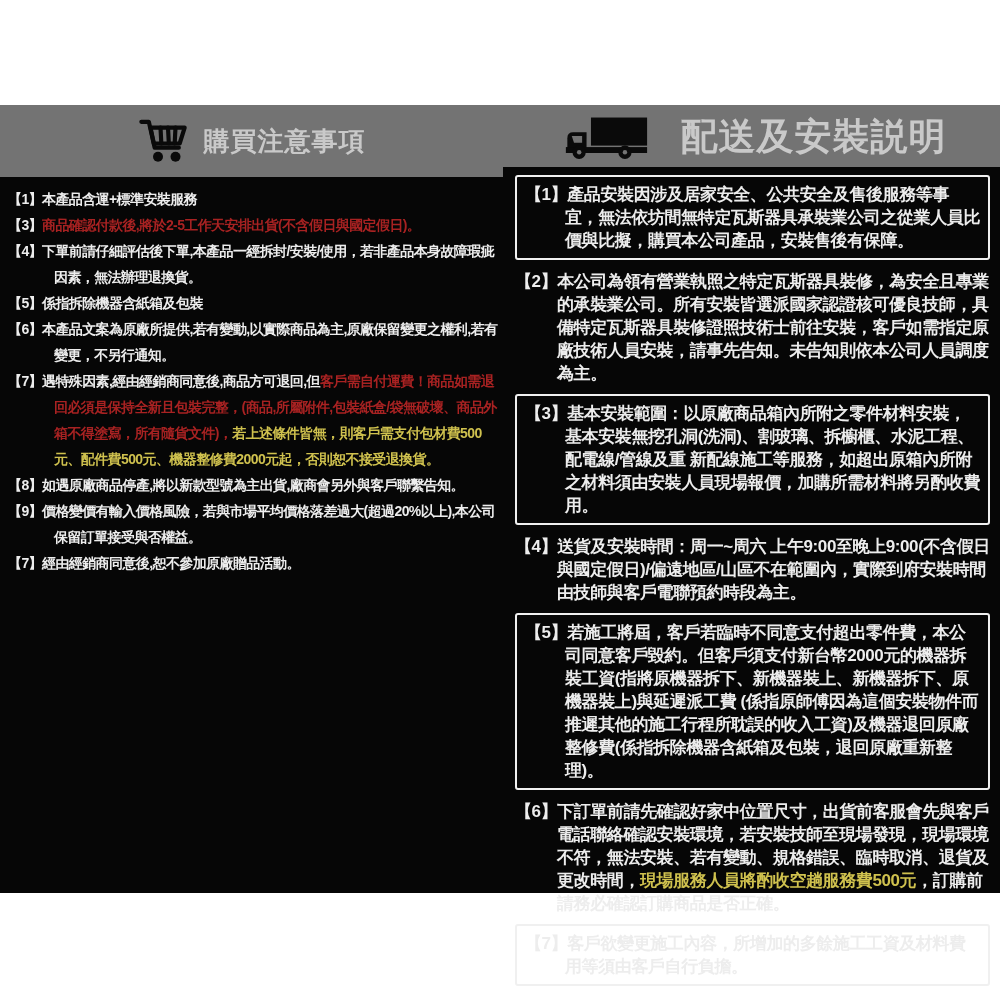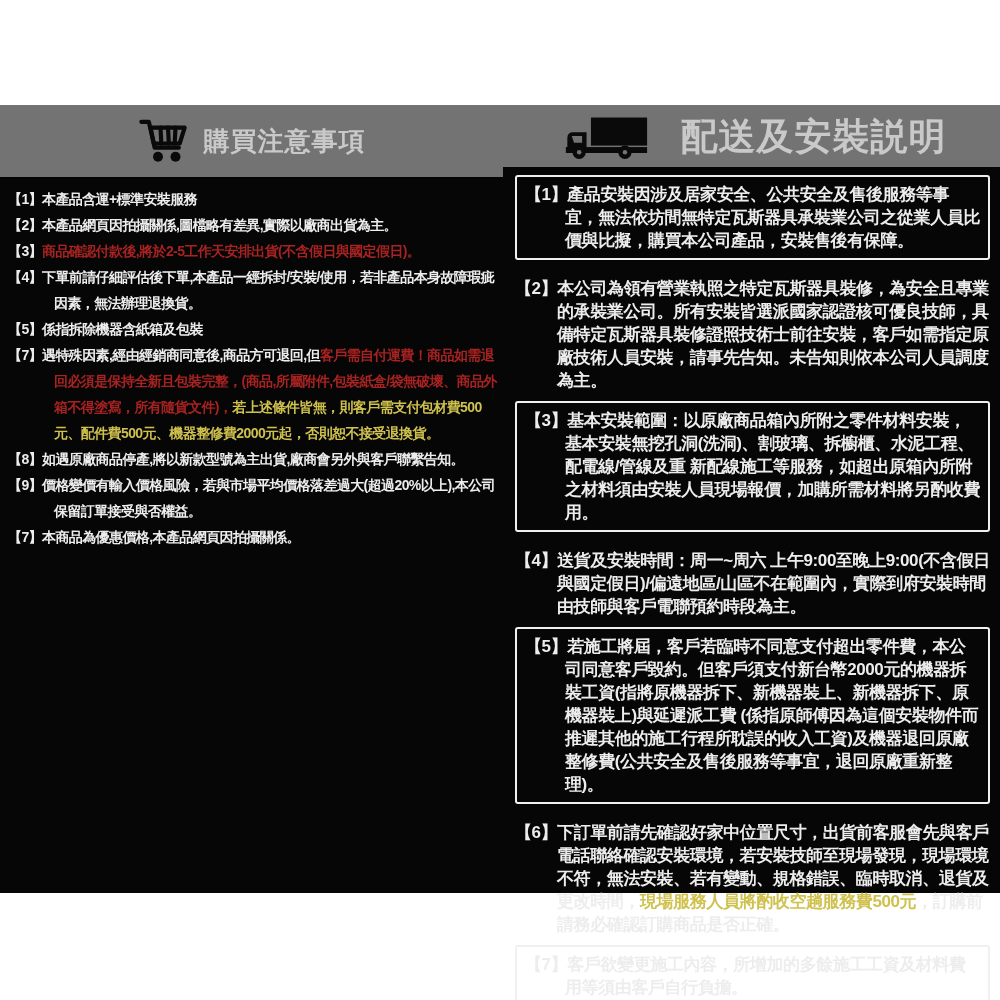--- a/index.html
+++ b/index.html
@@ -32,21 +32,21 @@
     letter-spacing:-0.6px;color:var(--white,#ededed);
   }
   .right-items{
     padding:8px 8px 0 12px;font-size:17px;line-height:23px;
     letter-spacing:-0.4px;color:var(--white,#ededed);
   }
   .item{padding-left:46px;text-indent:-46px;margin:0;}
   .right-items .item{padding-left:42px;text-indent:-42px;margin:0 0 9px 0;}
   .right-items .item.boxed{
     border:2px solid var(--box_border,#f0f0f0);border-radius:3px;
-    padding:6px 8px 6px 48px;text-indent:-40px;margin:0 2px 17px 0;
+    padding:6px 8px 6px 48px;text-indent:-40px;margin:0 2px 10px 0;
   }
   .num{color:var(--white,#ededed);}
   .seg.white{color:var(--white,#ededed);}
   .seg.red{color:var(--red,#a82222);}
   .seg.yellow{color:var(--yellow,#cfc14e);}
 </style>
 </head>
 <body>
 
 <div class="page">
@@ -62,28 +62,28 @@
             <line x1="36" y1="14" x2="37" y2="33"></line>
             <line x1="45" y1="14" x2="44" y2="33"></line>
           </g>
           <circle cx="24" cy="49" r="6" fill="#0a0a0a"></circle>
           <circle cx="45" cy="49" r="6" fill="#0a0a0a"></circle>
         </svg>
         <h1>購買注意事項</h1>
       </div>
       <div class="items left-items" id="left-items">
           <div class="item"><span class="num">【1】</span><span class="seg white">本產品含運+標準安裝服務</span></div>
-          <div class="item"><span class="num">【2】</span><span class="seg white">本產品網頁因拍攝關係,圖檔略有差異,實際以廠商出貨為主。</span></div>
           <div class="item"><span class="num">【3】</span><span class="seg red">商品確認付款後,將於2-5工作天安排出貨(不含假日與國定假日)。</span></div>
           <div class="item"><span class="num">【4】</span><span class="seg white">下單前請仔細評估後下單,本產品一經拆封/安裝/使用，若非產品本身故障瑕疵因素，無法辦理退換貨。</span></div>
           <div class="item"><span class="num">【5】</span><span class="seg white">係指拆除機器含紙箱及包裝</span></div>
+          <div class="item"><span class="num">【6】</span><span class="seg white">本產品文案為原廠所提供,若有變動,以實際商品為主,原廠保留變更之權利,若有變更，不另行通知。</span></div>
           <div class="item"><span class="num">【7】</span><span class="seg white">遇特殊因素,經由經銷商同意後,商品方可退回,但</span><span class="seg red">客戶需自付運費！商品如需退回必須是保持全新且包裝完整，(商品,所屬附件,包裝紙盒/袋無破壞、商品外箱不得塗寫，所有隨貨文件)，</span><span class="seg yellow">若上述條件皆無，則客戶需支付包材費500元、配件費500元、機器整修費2000元起，否則恕不接受退換貨。</span></div>
           <div class="item"><span class="num">【8】</span><span class="seg white">如遇原廠商品停產,將以新款型號為主出貨,廠商會另外與客戶聯繫告知。</span></div>
           <div class="item"><span class="num">【9】</span><span class="seg white">價格變價有輸入價格風險，若與市場平均價格落差過大(超過20%以上),本公司保留訂單接受與否權益。</span></div>
-          <div class="item"><span class="num">【7】</span><span class="seg white">本商品為優惠價格,本產品網頁因拍攝關係。</span></div>
+          <div class="item"><span class="num">【7】</span><span class="seg white">經由經銷商同意後,恕不參加原廠贈品活動。</span></div>
         </div>
     </div>
 
     <div class="panel right">
       <div class="banner">
         <svg class="icon" width="96" height="46" viewBox="0 0 130 62">
           <g fill="#0a0a0a">
             <path d="M14 52 L14 34 Q14 26 22 26 L40 26 L40 52 Z"></path>
             <rect x="46" y="6" width="76" height="38"></rect>
             <rect x="12" y="46" width="110" height="8"></rect>
@@ -94,20 +94,20 @@
           <circle cx="30" cy="53" r="3" fill="#737373"></circle>
           <circle cx="92" cy="53" r="3" fill="#737373"></circle>
         </svg>
         <h1>配送及安裝説明</h1>
       </div>
       <div class="items right-items" id="right-items">
           <div class="item boxed"><span class="num">【1】</span><span class="seg white">產品安裝因涉及居家安全、公共安全及售後服務等事宜，無法依坊間無特定瓦斯器具承裝業公司之從業人員比價與比擬，購買本公司產品，安裝售後有保障。</span></div>
           <div class="item"><span class="num">【2】</span><span class="seg white">本公司為領有營業執照之特定瓦斯器具裝修，為安全且專業的承裝業公司。所有安裝皆選派國家認證核可優良技師，具備特定瓦斯器具裝修證照技術士前往安裝，客戶如需指定原廠技術人員安裝，請事先告知。未告知則依本公司人員調度為主。</span></div>
           <div class="item boxed"><span class="num">【3】</span><span class="seg white">基本安裝範圍：以原廠商品箱內所附之零件材料安裝，基本安裝無挖孔洞(洗洞)、割玻璃、拆櫥櫃、水泥工程、配電線/管線及重 新配線施工等服務，如超出原箱內所附之材料須由安裝人員現場報價，加購所需材料將另酌收費用。</span></div>
           <div class="item"><span class="num">【4】</span><span class="seg white">送貨及安裝時間：周一~周六 上午9:00至晚上9:00(不含假日與國定假日)/偏遠地區/山區不在範圍內，實際到府安裝時間由技師與客戶電聯預約時段為主。</span></div>
-          <div class="item boxed"><span class="num">【5】</span><span class="seg white">若施工將屆，客戶若臨時不同意支付超出零件費，本公司同意客戶毀約。但客戶須支付新台幣2000元的機器拆裝工資(指將原機器拆下、新機器裝上、新機器拆下、原機器裝上)與延遲派工費 (係指原師傅因為這個安裝物件而推遲其他的施工行程所耽誤的收入工資)及機器退回原廠整修費(公共安全及售後服務等事宜，退回原廠重新整理)。</span></div>
+          <div class="item boxed"><span class="num">【5】</span><span class="seg white">若施工將屆，客戶若臨時不同意支付超出零件費，本公司同意客戶毀約。但客戶須支付新台幣2000元的機器拆裝工資(指將原機器拆下、新機器裝上、新機器拆下、原機器裝上)與延遲派工費 (係指原師傅因為這個安裝物件而推遲其他的施工行程所耽誤的收入工資)及機器退回原廠整修費(係指拆除機器含紙箱及包裝，退回原廠重新整理)。</span></div>
           <div class="item"><span class="num">【6】</span><span class="seg white">下訂單前請先確認好家中位置尺寸，出貨前客服會先與客戶電話聯絡確認安裝環境，若安裝技師至現場發現，現場環境不符，無法安裝、若有變動、規格錯誤、臨時取消、退貨及更改時間，</span><span class="seg yellow">現場服務人員將酌收空趟服務費500元</span><span class="seg white">，訂購前請務必確認訂購商品是否正確。</span></div>
           <div class="item boxed"><span class="num">【7】</span><span class="seg white">客戶欲變更施工內容，所增加的多餘施工工資及材料費用等須由客戶自行負擔。</span></div>
         </div>
     </div>
 
   </div>
 </div>
 
 </body></html>

